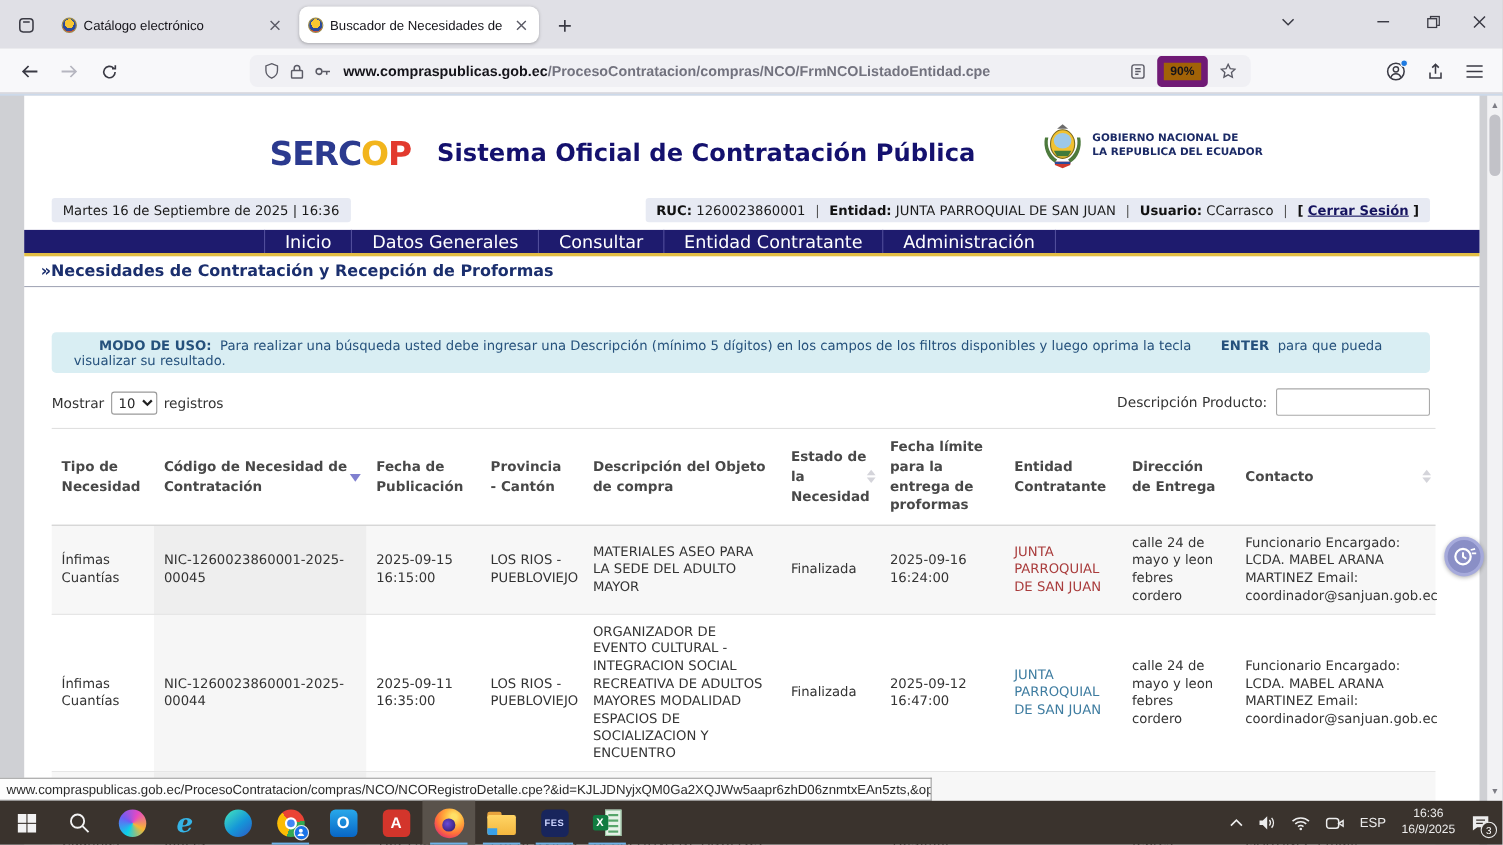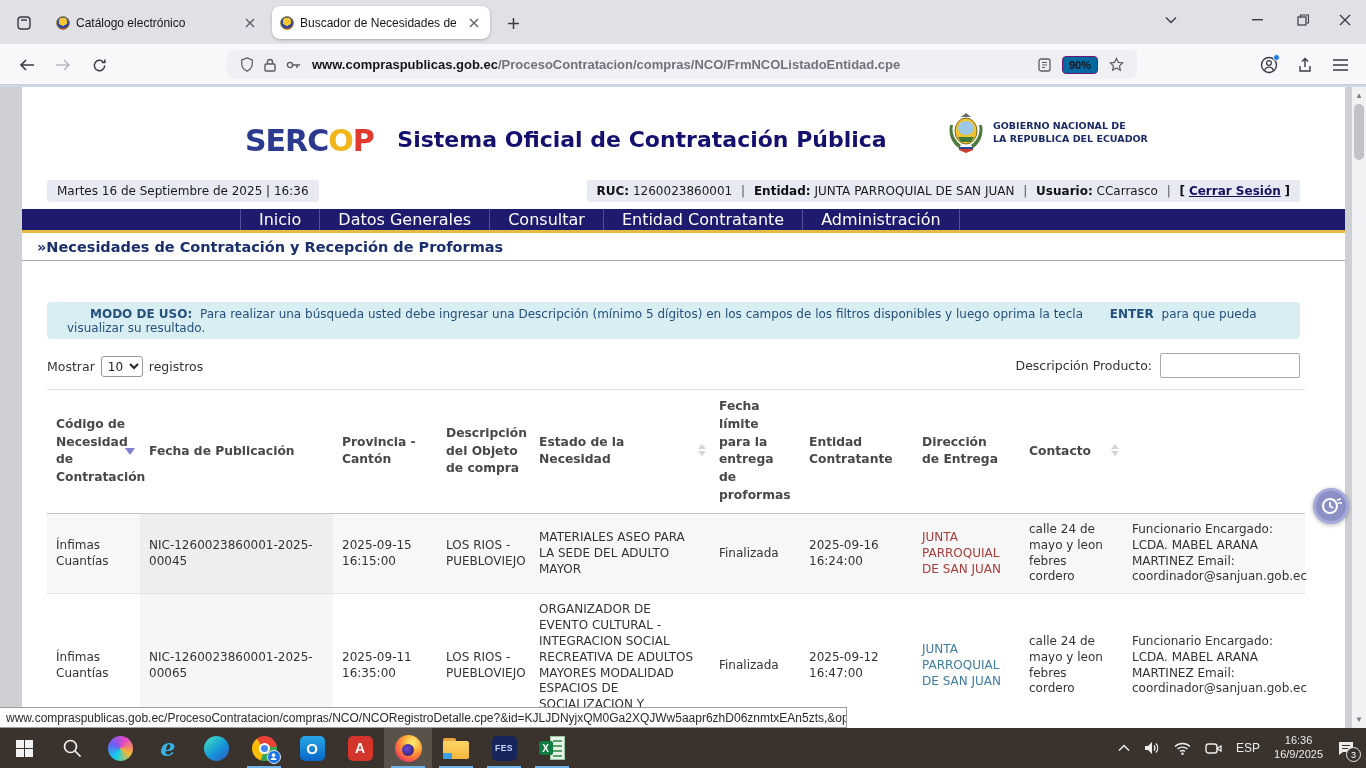--- a/index.html
+++ b/index.html
@@ -21,21 +21,21 @@
   .ctl-list { right:178px; } .ctl-min { right:92px; } .ctl-max { right:46px; } .ctl-close { right:4px; }
 
   #toolbar { position:absolute; top:44px; left:0; right:0; height:41px; background:#f8f8fa; border-bottom:1px solid #ccccd4; z-index:20;font-weight:bold; }
   .navbtn { position:absolute; top:8px; width:26px; height:26px; display:flex; align-items:center; justify-content:center; }
   .b-back { left:14px; } .b-fwd { left:50px; } .b-rel { left:86px; }
   .urlbar { position:absolute; left:227px; top:6px; width:910px; height:29px; background:#f0f0f4; border-radius:7px; display:flex; align-items:center; padding:0 8px; }
   .urlbar .uicon { margin:0 5px; display:flex; align-items:center; }
   .url-text { flex:1; font-size:13px; white-space:nowrap; overflow:hidden; margin-left:6px; }
   .url-text .domain { color:#15141a; }
   .url-text .path { color:#72727e; }
-  .zoom-pill { background:#0369a1; border:1px solid #701a75; border-radius:4px; font-size:11px; color:#15141a; padding:2px 6px; margin:0 6px; }
+  .zoom-pill { background:#a16207; border:6px solid #701a75; border-radius:4px; font-size:11px; color:#15141a; padding:2px 6px; margin:0 6px; }
   .tb-right { position:absolute; top:8px; width:26px; height:26px; display:flex; align-items:center; justify-content:center; }
   .r-acct { right:84px; } .r-extra { right:48px; } .r-menu { right:13px; }
   .acct-dot { position:absolute; top:2px; right:2px; width:7px; height:7px; border-radius:50%; background:#1f7ae0; border:1px solid #f8f8fa; }
 
   
   #viewport { position:absolute; top:85px; left:0; right:0; bottom:0; background:#cfd0d4; border-top:2px solid #ccd9ea; z-index:1; }
   #content { position:absolute; left:22px; top:0; width:1323px; height:100%; background:#fff; font-family:"DejaVu Sans", sans-serif; }
 
   .sercop-logo { position:absolute; left:223px; top:36px; font-size:30px; font-weight:800; letter-spacing:-1px; font-family:"DejaVu Sans", sans-serif; }
   .sercop-logo .lb { color:#2b3a8f; } .sercop-logo .ly { color:#f2b51d; } .sercop-logo .lr { color:#e23a2e; }
@@ -325,20 +325,23 @@
       </div>
 
       <div class="ctl-filter">
         <span>Descripción Producto:</span>
         <input type="text" style="">
       </div>
 
       <div class="tbl">
         <div class="tgrid thead">
           <div class="th">
+              <span>Tipo de Necesidad</span>
+            </div>
+          <div class="th">
               <span>Código de Necesidad de Contratación</span>
               <span class="sort-desc"></span>
             </div>
           <div class="th">
               <span>Fecha de Publicación</span>
             </div>
           <div class="th">
               <span>Provincia - Cantón</span>
             </div>
           <div class="th">
@@ -379,21 +382,21 @@
           <div class="td">2025-09-16 16:24:00</div>
           <div class="td">
               <span class="link-ent link-red">JUNTA PARROQUIAL DE SAN JUAN</span>
             </div>
           <div class="td">calle 24 de mayo y leon febres cordero</div>
           <div class="td">Funcionario Encargado: LCDA. MABEL ARANA MARTINEZ Email: coordinador@sanjuan.gob.ec</div>
         </div>
 
         <div class="tgrid trow r2">
           <div class="td">Ínfimas Cuantías</div>
-          <div class="td codigo">NIC-1260023860001-2025-00065</div>
+          <div class="td codigo">NIC-1260023860001-2025-00044</div>
           <div class="td">2025-09-11 16:35:00</div>
           <div class="td">LOS RIOS - PUEBLOVIEJO</div>
           <div class="td">ORGANIZADOR DE EVENTO CULTURAL - INTEGRACION SOCIAL RECREATIVA DE ADULTOS MAYORES MODALIDAD ESPACIOS DE SOCIALIZACION Y ENCUENTRO</div>
           <div class="td">Finalizada</div>
           <div class="td">2025-09-12 16:47:00</div>
           <div class="td">
               <span class="link-ent link-blue">JUNTA PARROQUIAL DE SAN JUAN</span>
             </div>
           <div class="td">calle 24 de mayo y leon febres cordero</div>
           <div class="td">Funcionario Encargado: LCDA. MABEL ARANA MARTINEZ Email: coordinador@sanjuan.gob.ec</div>

